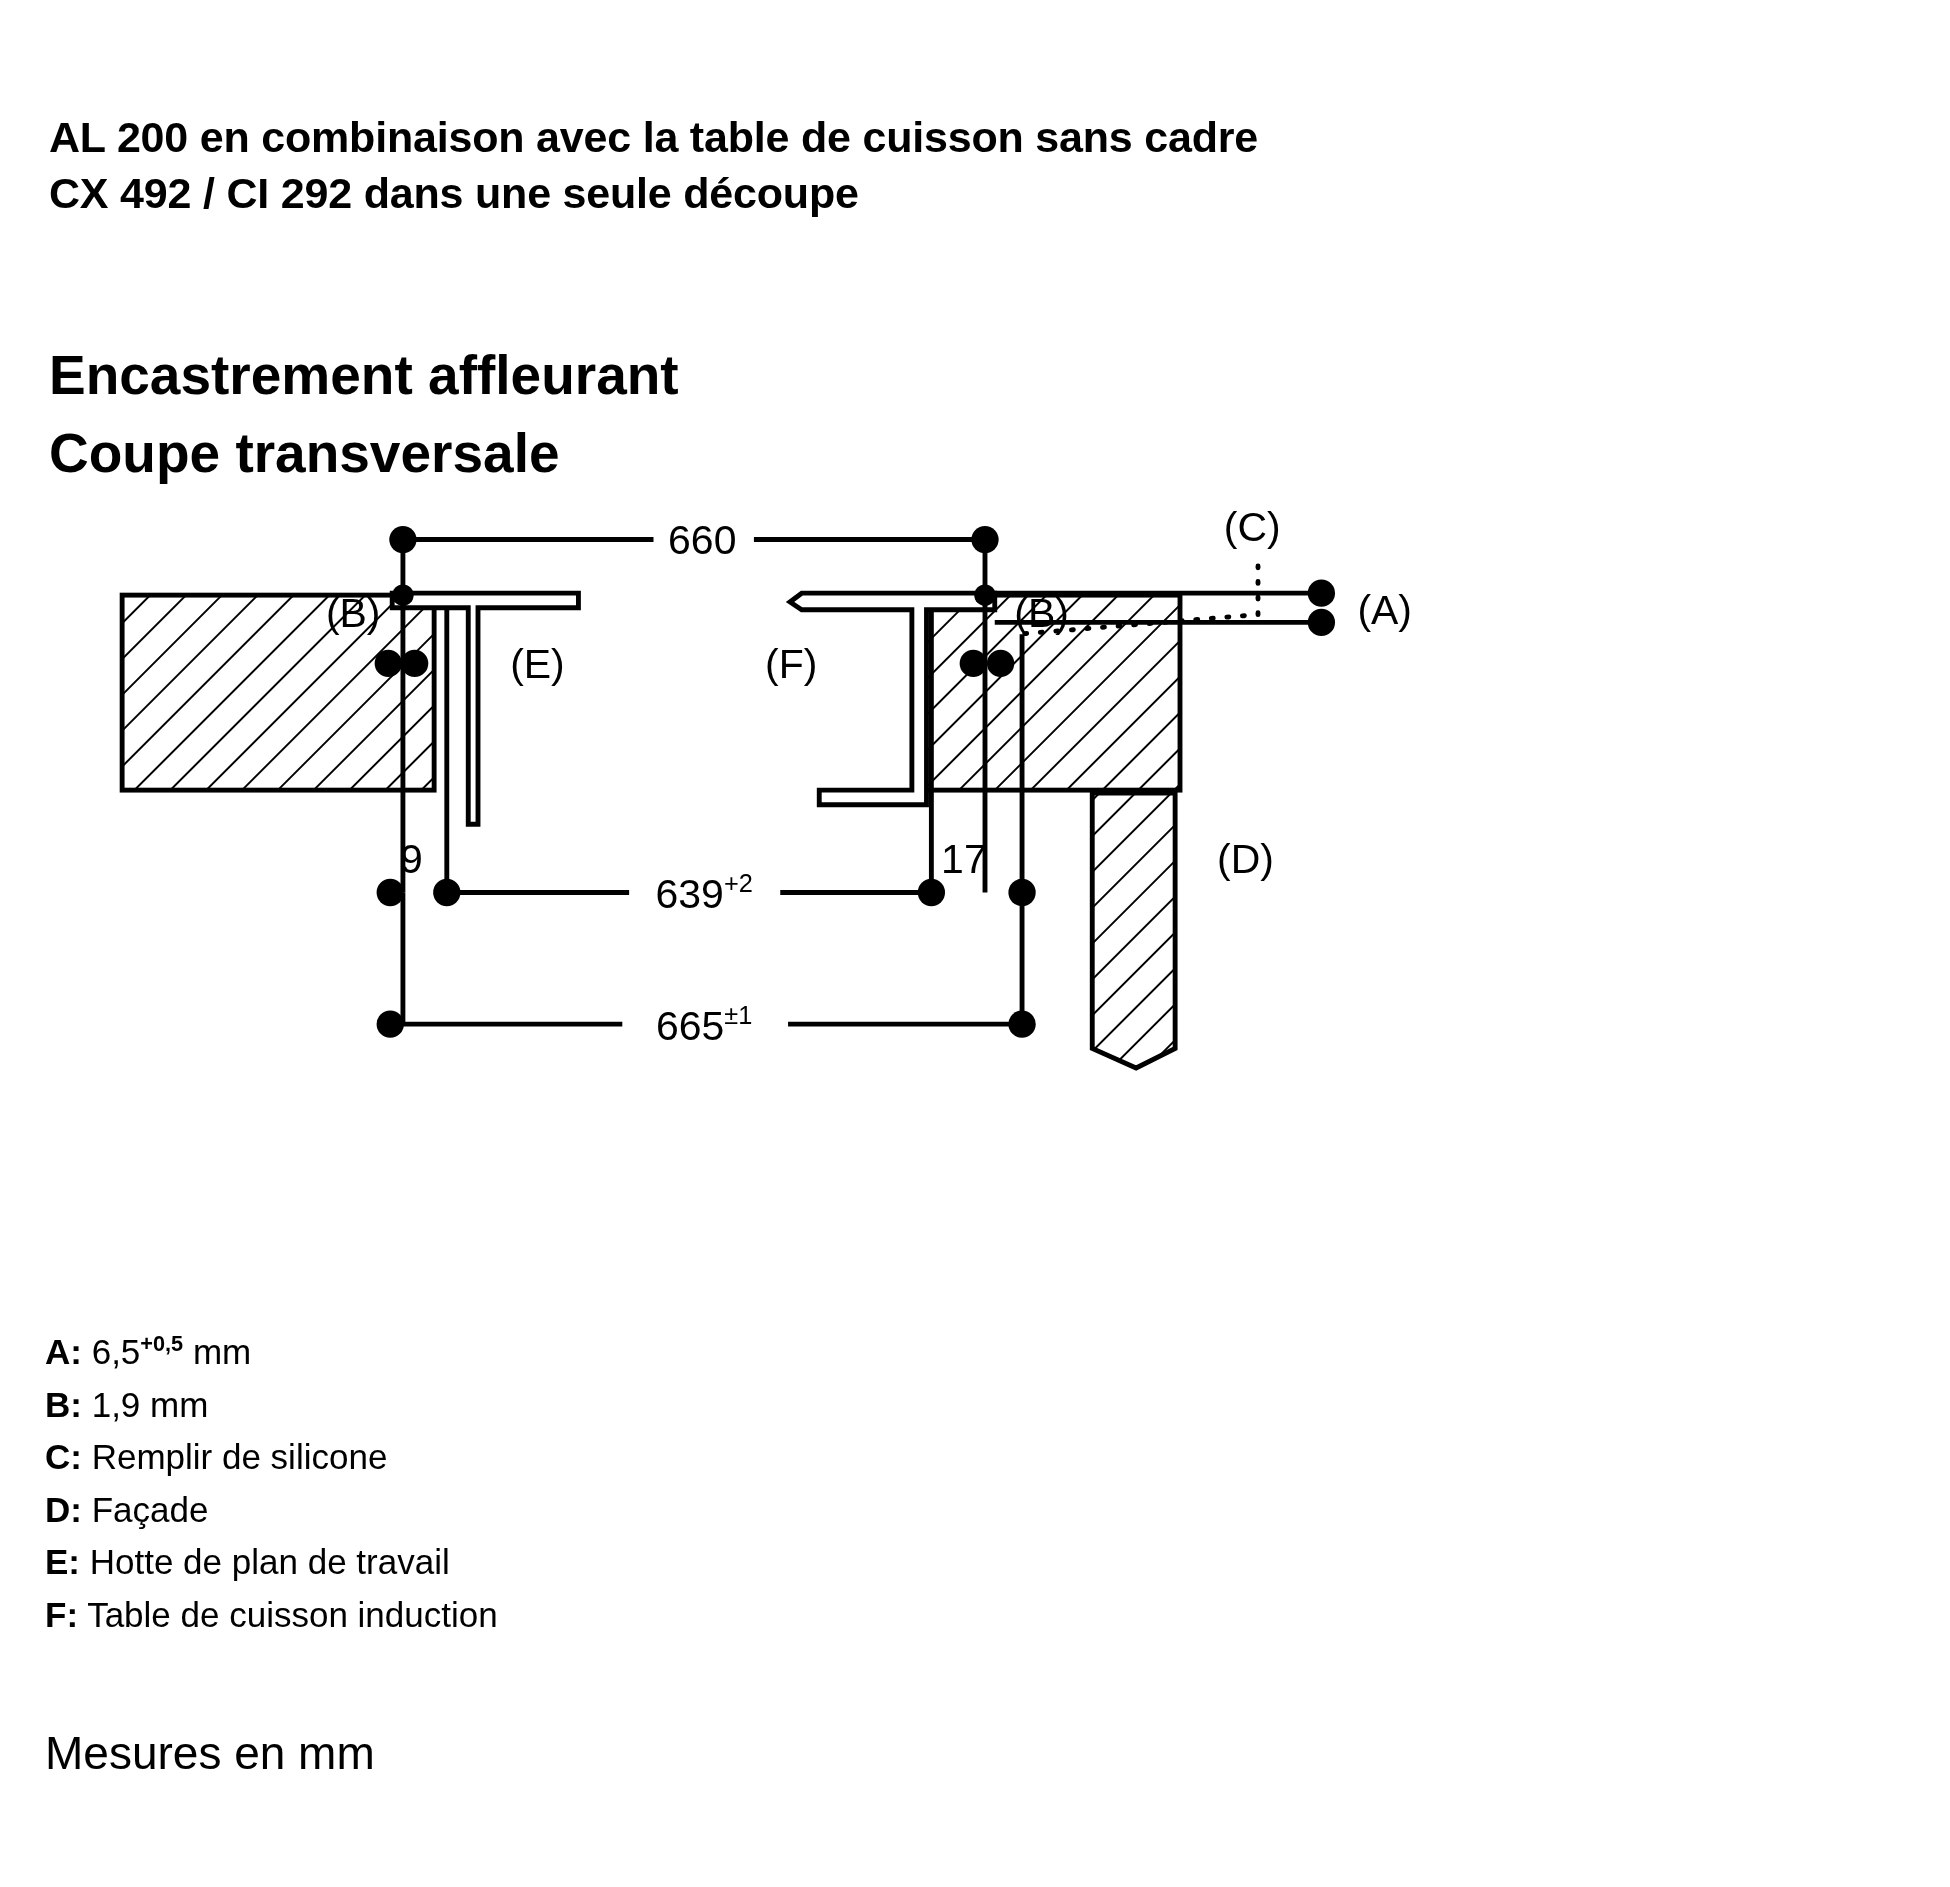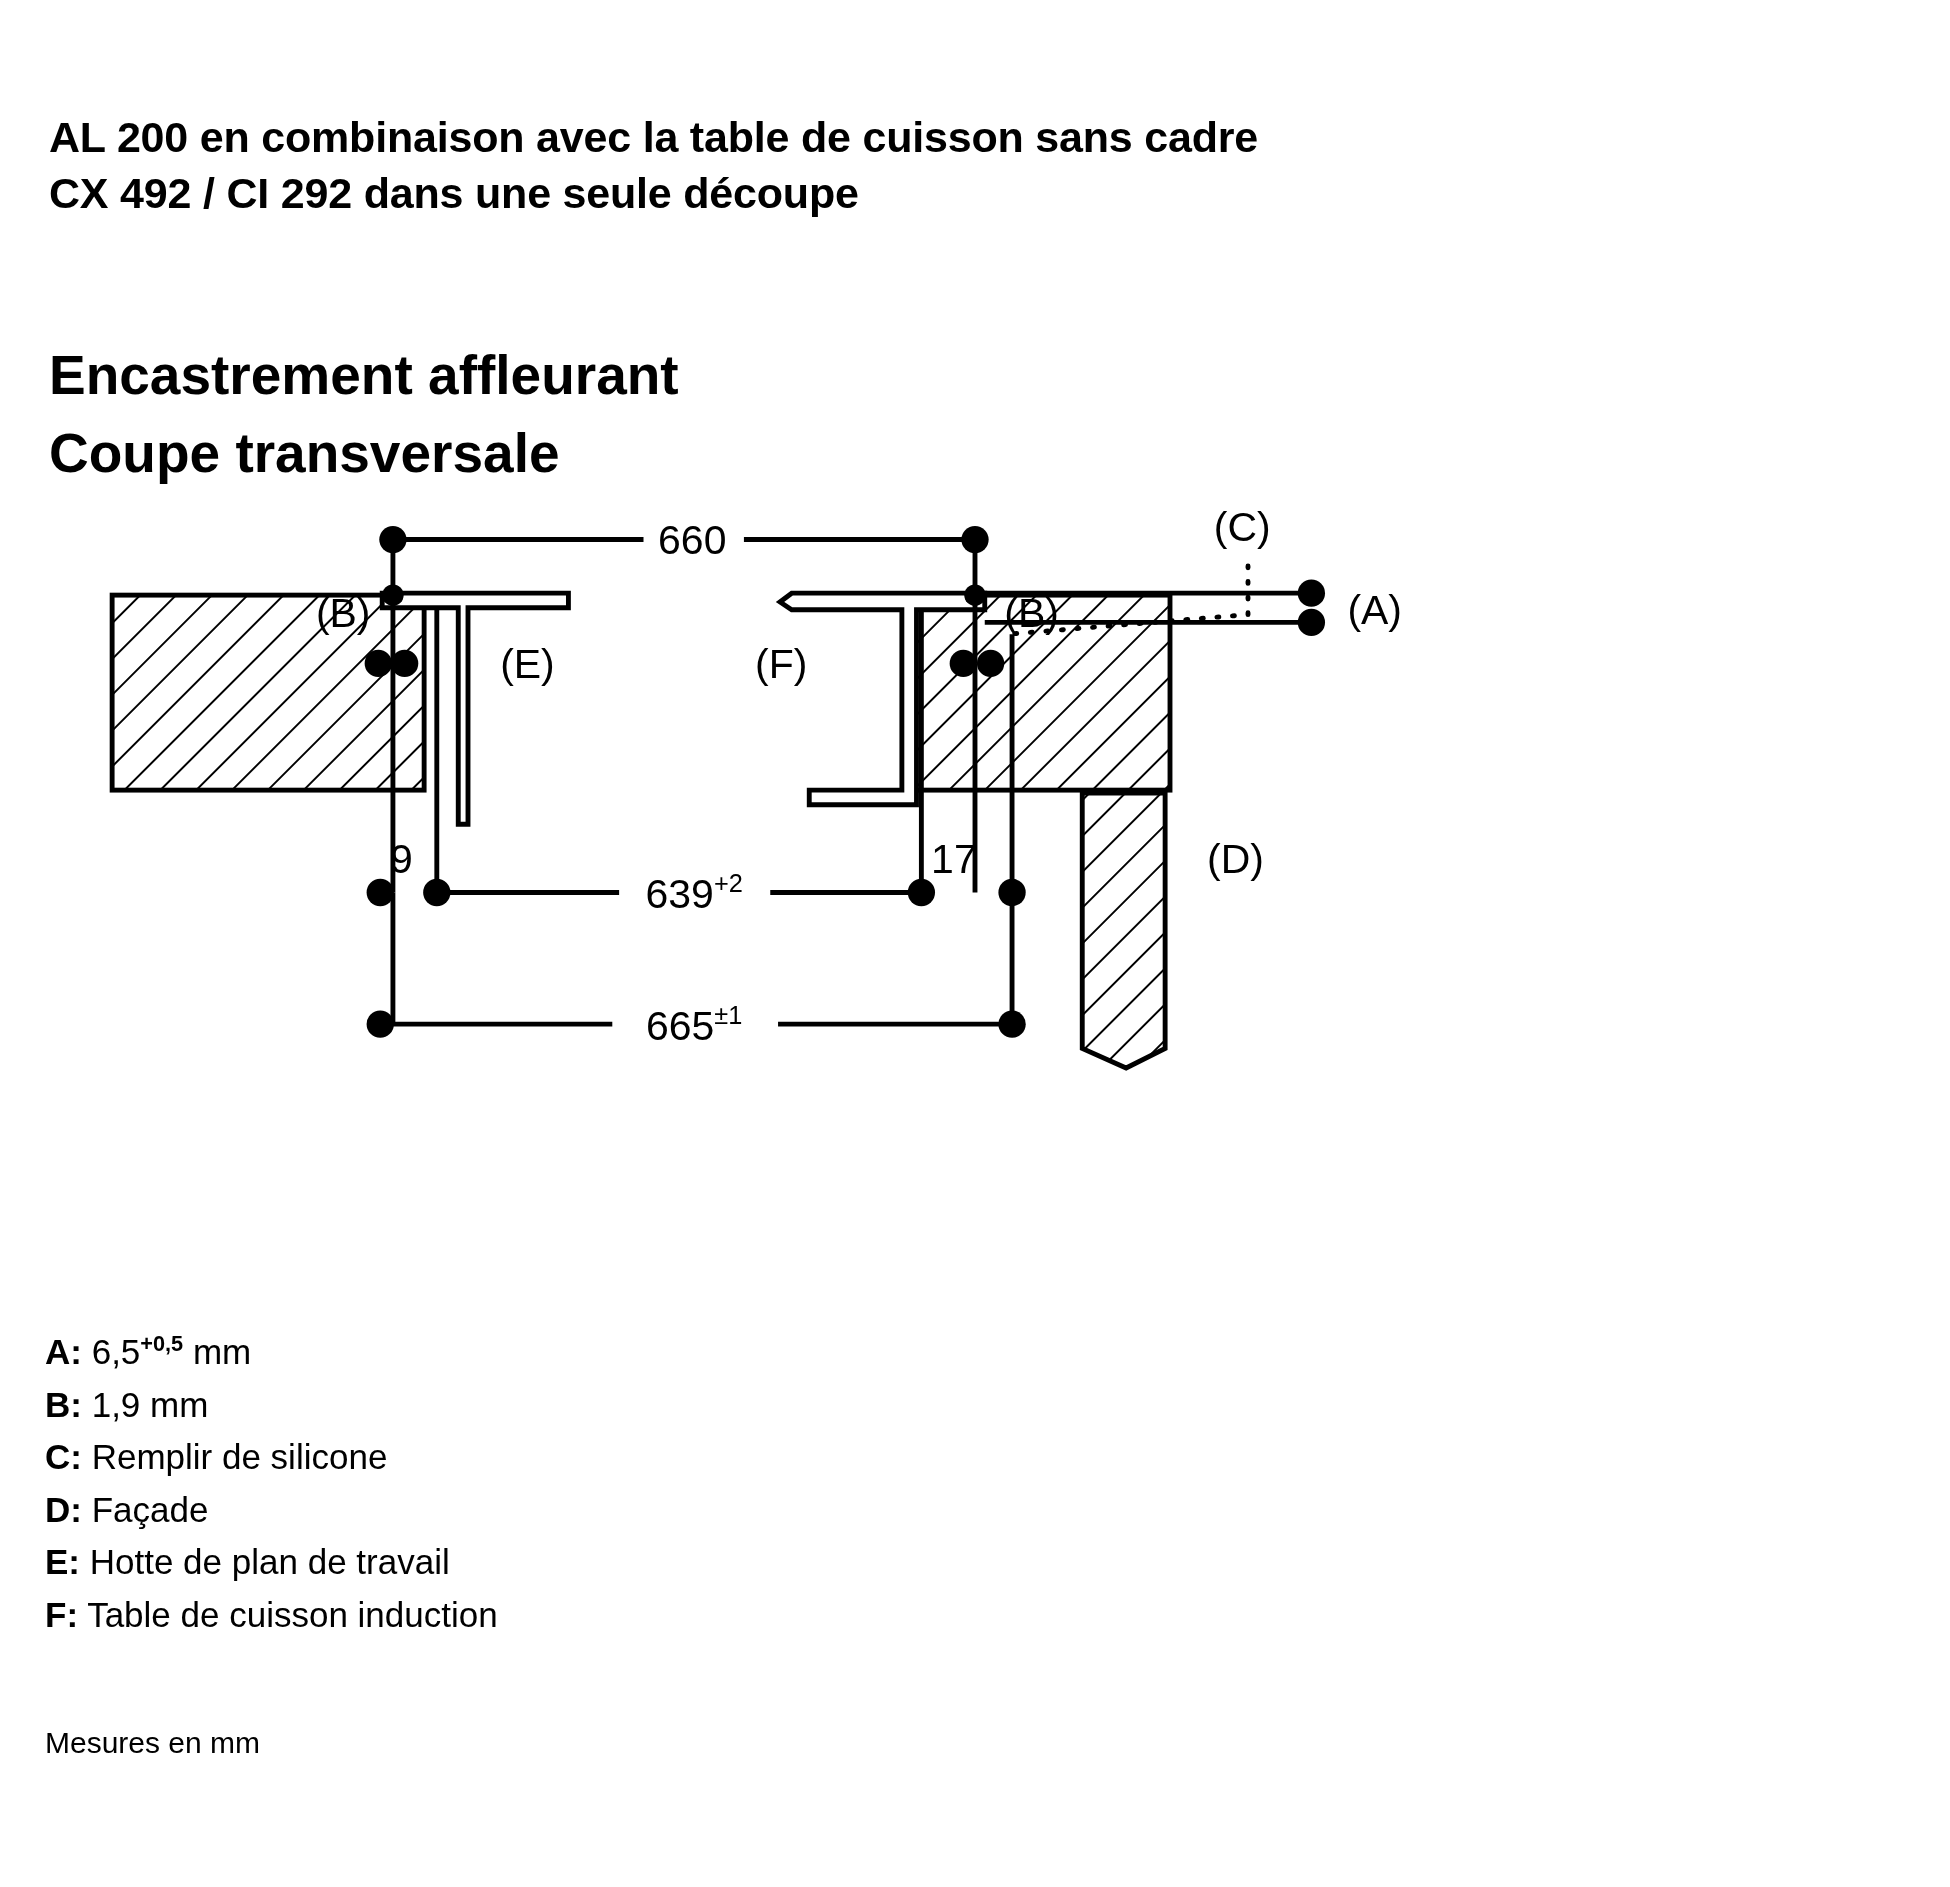--- a/index.html
+++ b/index.html
@@ -36,21 +36,21 @@
     position: absolute;
     left: 49px;
     top: 302px;
     width: 1365px;
     font-size: 55px;
     font-weight: bold;
     line-height: 1.42;
   }
   .drawing {
     position: absolute;
-    left: 0;
+    left: 10px;
     top: 449px;
     width: 1578px;
     height: 780px;
   }
   .legend {
     position: absolute;
     left: 45px;
     top: 1292px;
     width: 1170px;
     font-size: 35px;
@@ -65,21 +65,21 @@
   .legend sup {
     font-size: 0.62em;
     vertical-align: super;
     line-height: 0;
     font-weight: bold;
   }
   .units {
     position: absolute;
     left: 45px;
     top: 1692px;
-    font-size: 30px;
+    font-size: 46px;
   }
   svg text {
     font-family: "Liberation Sans", sans-serif;
     fill: #000;
   }
 </style>
 </head>
 <body>
 
 <div class="page">

